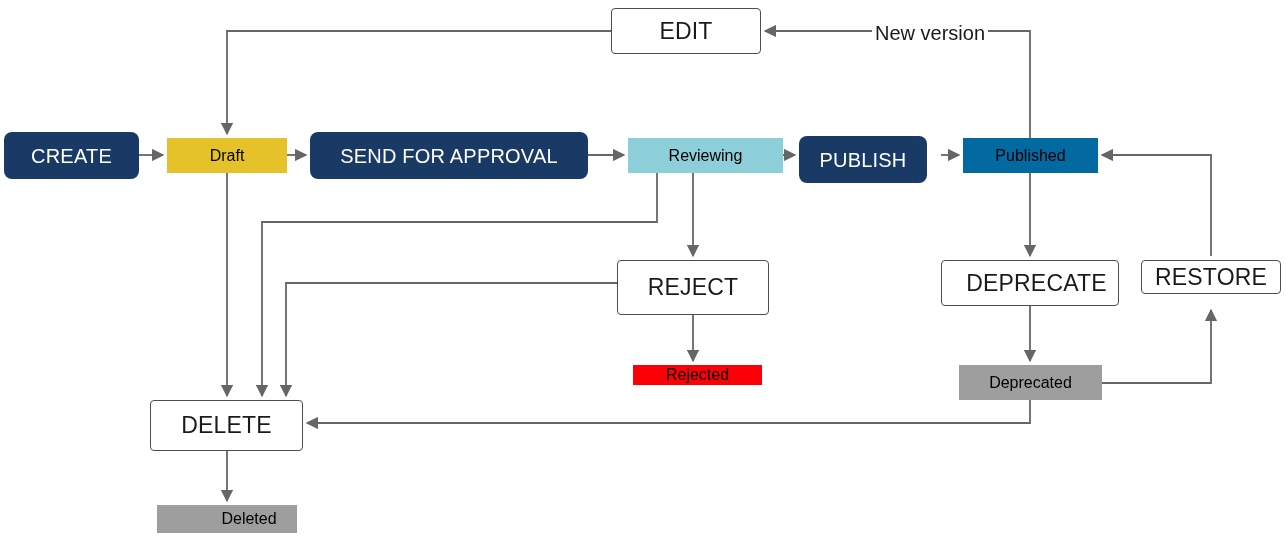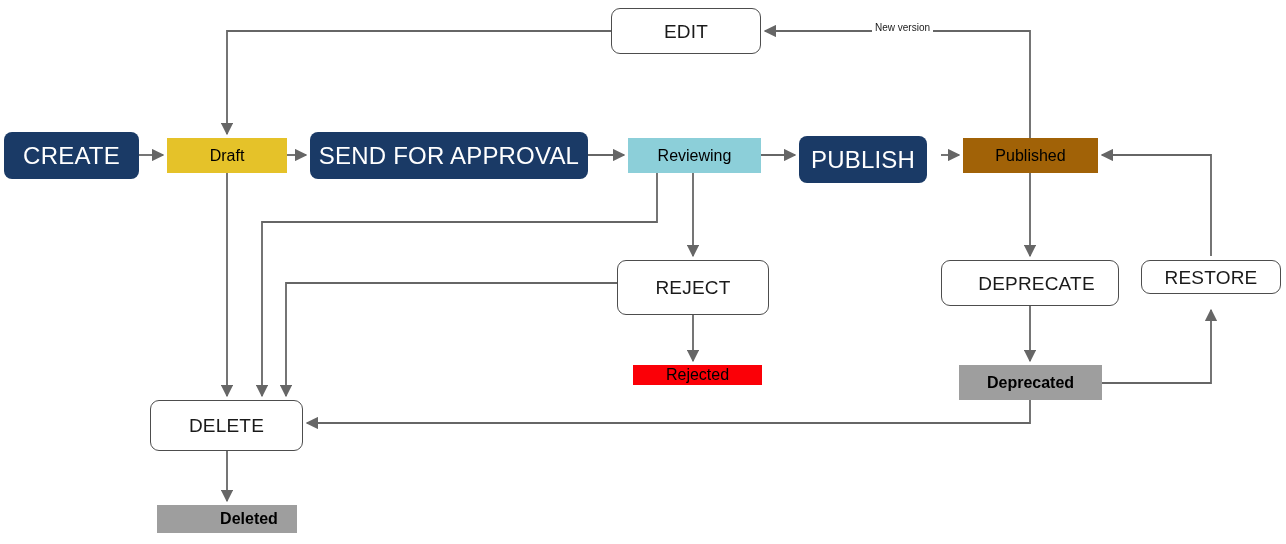--- a/index.html
+++ b/index.html
@@ -34,40 +34,40 @@
     text-align: center;
     white-space: nowrap;
     line-height: 1;
     z-index: 2;
   }
   
   .node.action-dark {
     background: #1a3a66;
     color: #ffffff;
     border-radius: 8px;
-    font-size: 24px;
+    font-size: 20px;
     letter-spacing: 0.2px;
   }
   .node.action-plain {
     background: #ffffff;
     color: #1a1a1a;
     border: 1.3px solid #4d4d4d;
-    border-radius: 9px;
-    font-size: 19px;
+    border-radius: 4px;
+    font-size: 23px;
     letter-spacing: 0.2px;
   }
   .state-draft     { background: #e5c229; }
   .state-reviewing { background: #8ccfd9; }
-  .state-published { background: #a16207; }
+  .state-published { background: #0369a1; }
   .state-rejected  { background: #fb0007; }
-  .state-gray      { background: #9e9e9e; font-weight: bold; }
+  .state-gray      { background: #9e9e9e; }
 
   .edge-label {
     position: absolute;
-    font-size: 10px;
+    font-size: 20px;
     color: #1a1a1a;
     white-space: nowrap;
     background: #ffffff;
     padding: 0 3px;
     z-index: 3;
   }
 </style>
 </head>
 <body>
 
@@ -105,21 +105,21 @@
       <path d="M 617 283 L 286 283 L 286 396"></path>
       <path d="M 1030 400 L 1030 423 L 307 423"></path>
       <path d="M 227 446 L 227 501"></path>
     </g>
   </svg>
 
   <div id="node-layer">
       <div class="node action-dark" style="left: 4px; top: 132px; width: 135px; height: 47px;">CREATE</div>
       <div class="node state-draft" style="left: 167px; top: 138px; width: 120px; height: 35px;">Draft</div>
       <div class="node action-dark" style="left: 310px; top: 132px; width: 278px; height: 47px;">SEND FOR APPROVAL</div>
-      <div class="node state-reviewing" style="left: 628px; top: 138px; width: 133px; height: 35px;">Reviewing</div>
+      <div class="node state-reviewing" style="left: 628px; top: 138px; width: 155px; height: 35px;">Reviewing</div>
       <div class="node action-dark" style="left: 799px; top: 136px; width: 128px; height: 47px;">PUBLISH</div>
       <div class="node state-published" style="left: 963px; top: 138px; width: 135px; height: 35px;">Published</div>
       <div class="node action-plain" style="left: 611px; top: 8px; width: 150px; height: 46px;">EDIT</div>
       <div class="node action-plain" style="left: 617px; top: 260px; width: 152px; height: 55px;">REJECT</div>
       <div class="node state-rejected" style="left: 633px; top: 365px; width: 129px; height: 20px;">Rejected</div>
       <div class="node action-plain" style="left: 941px; top: 260px; width: 178px; height: 46px; padding-left: 13px;">DEPRECATE</div>
       <div class="node action-plain" style="left: 1141px; top: 260px; width: 140px; height: 34px;">RESTORE</div>
       <div class="node state-gray" style="left: 959px; top: 365px; width: 143px; height: 35px;">Deprecated</div>
       <div class="node action-plain" style="left: 150px; top: 400px; width: 153px; height: 51px;">DELETE</div>
       <div class="node state-gray" style="left: 157px; top: 505px; width: 140px; height: 28px; padding-left: 44px;">Deleted</div>

